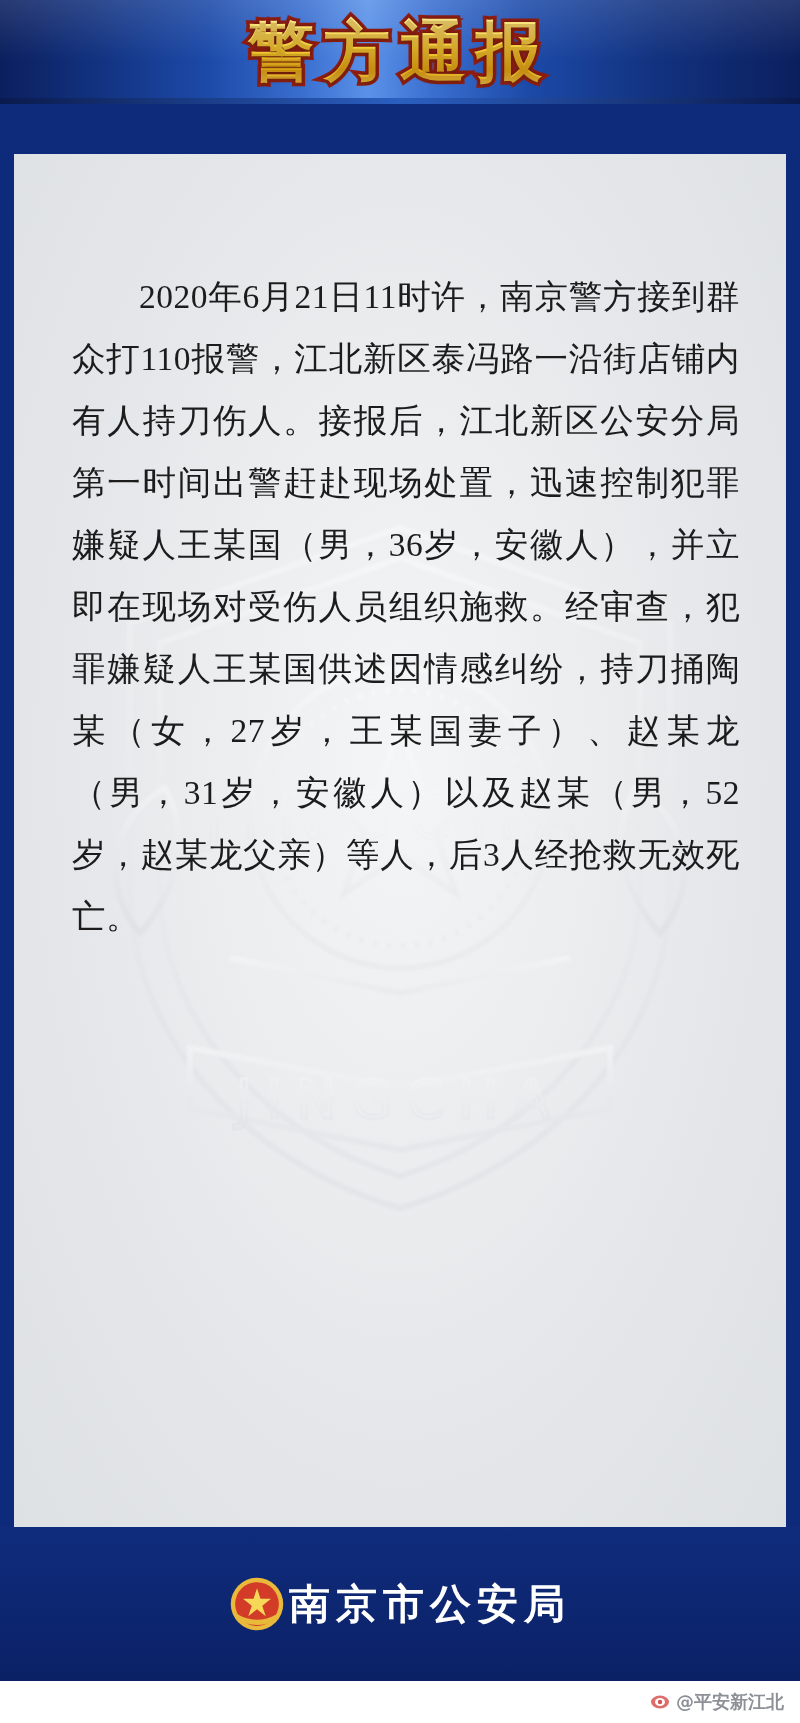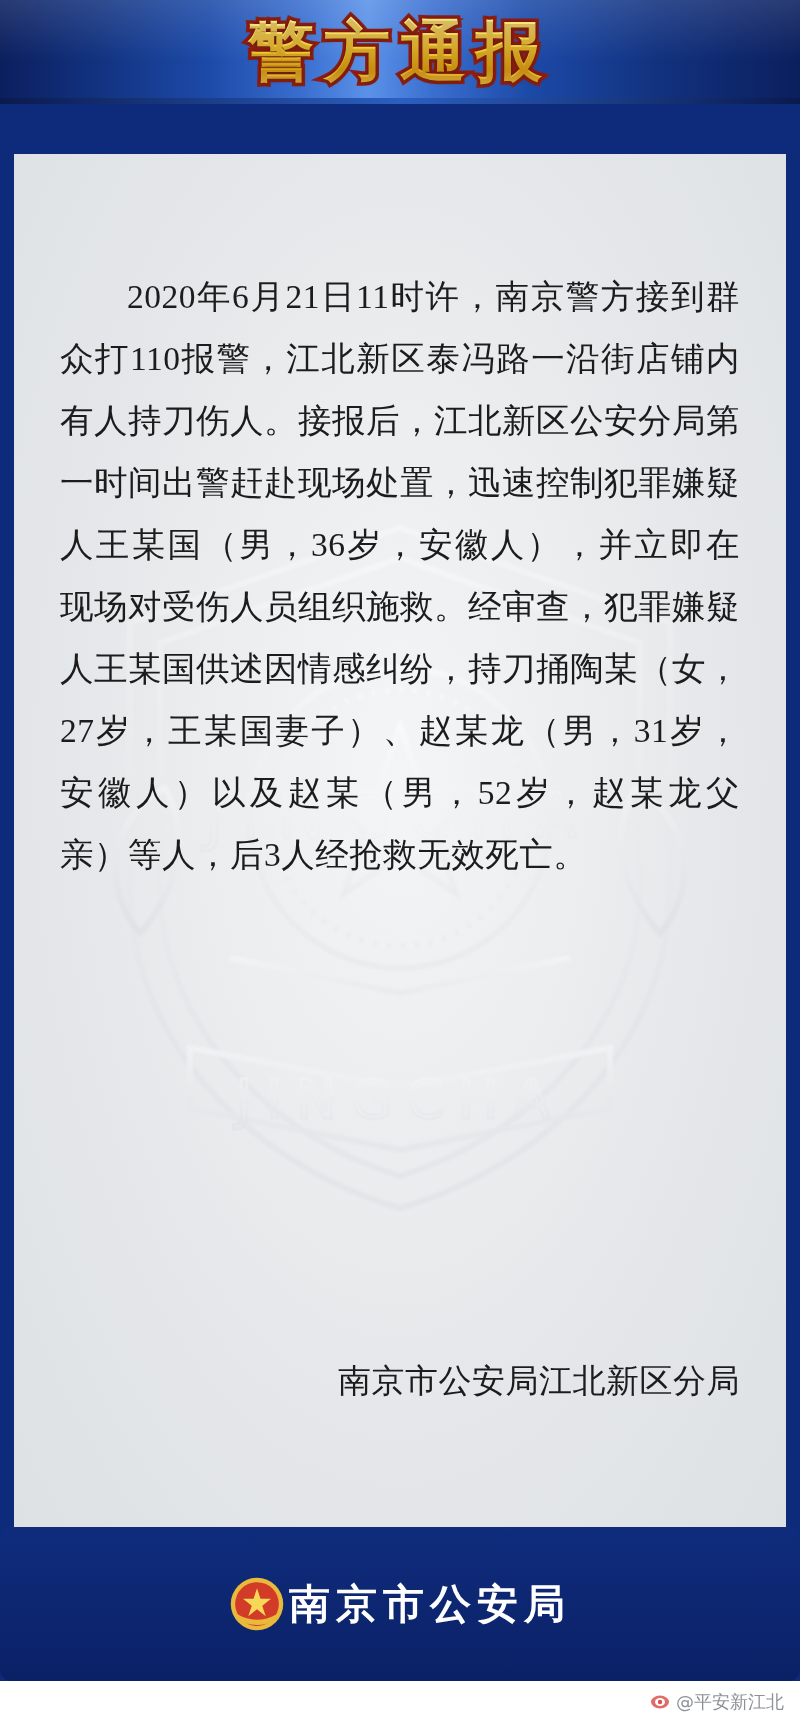--- a/index.html
+++ b/index.html
@@ -92,20 +92,21 @@
 
   
   .paper-wrap {
     position: absolute;
     left: 14px;
     right: 14px;
     top: 154px;
     bottom: 196px;
     background: #e7e9eb;
     overflow: hidden;
+    padding-left: 12px;
   }
   .paper-wrap::after {
     
     content: "";
     position: absolute;
     inset: 0;
     background: radial-gradient(ellipse at 50% 45%, rgba(255,255,255,0.55) 0%, rgba(222,226,229,0.25) 60%, rgba(205,210,215,0.35) 100%);
     pointer-events: none;
   }
 
@@ -157,21 +158,20 @@
   .footer {
     position: absolute;
     left: 0; right: 0;
     bottom: 42px;
     height: 154px;
     background: linear-gradient(180deg, #0f2c7d 0%, #0b2166 100%);
     display: flex;
     align-items: center;
     justify-content: center;
     gap: 4px;
-    border-radius: 11px;
   }
   .footer-emblem {
     width: 56px;
     height: 56px;
     flex: 0 0 auto;
   }
   .footer-emblem svg { display: block; width: 100%; height: 100%; }
   .footer-title {
     font-family: "DejaVu Sans", "Liberation Sans", sans-serif;
     font-size: 41px;
@@ -184,20 +184,21 @@
     position: absolute;
     left: 0; right: 0;
     bottom: 0;
     height: 42px;
     background: #ffffff;
     display: flex;
     align-items: center;
     justify-content: flex-end;
     padding-right: 16px;
     box-sizing: border-box;
+    font-weight: bold;
   }
   .weibo-handle {
     display: flex;
     align-items: center;
     gap: 6px;
     color: #8d9197;
     font-family: "DejaVu Sans", "Liberation Sans", sans-serif;
     font-size: 18px;
   }
   .weibo-eye {
@@ -249,21 +250,20 @@
         <text x="330" y="630" text-anchor="middle" font-family="DejaVu Sans, sans-serif" font-size="54" letter-spacing="14" fill="none" stroke="url(#emb)" stroke-width="3" opacity="0.85">JINGCHA</text>
         <text x="330" y="350" text-anchor="middle" font-family="DejaVu Sans, sans-serif" font-size="62" letter-spacing="18" fill="none" stroke="url(#emb)" stroke-width="3" opacity="0.55">JINGCHA</text>
       </svg>
     </div>
 
     <div class="doc-text">
       <p>2020年6月21日11时许，南京警方接到群众打110报警，江北新区泰冯路一沿街店铺内有人持刀伤人。接报后，江北新区公安分局第一时间出警赶赴现场处置，迅速控制犯罪嫌疑人王某国（男，36岁，安徽人），并立即在现场对受伤人员组织施救。经审查，犯罪嫌疑人王某国供述因情感纠纷，持刀捅陶某（女，27岁，王某国妻子）、赵某龙（男，31岁，安徽人）以及赵某（男，52岁，赵某龙父亲）等人，后3人经抢救无效死亡。</p>
     </div>
 
     <div class="signature">
-      <div>南京市公安局江北新区分局</div>
     </div>
   </div>
 
   <div class="footer">
     <span class="footer-emblem">
       <svg viewBox="0 0 64 64" xmlns="http://www.w3.org/2000/svg">
         <circle cx="32" cy="32" r="30" fill="#e8b93a"></circle>
         <circle cx="32" cy="32" r="25" fill="#d23b28"></circle>
         <path d="M32 14 L36 26 L48 26 L38 34 L42 46 L32 38 L22 46 L26 34 L16 26 L28 26 Z" fill="#f7d757"></path>
         <path d="M10 44 Q32 56 54 44 L54 50 Q32 62 10 50 Z" fill="#e8b93a"></path>

